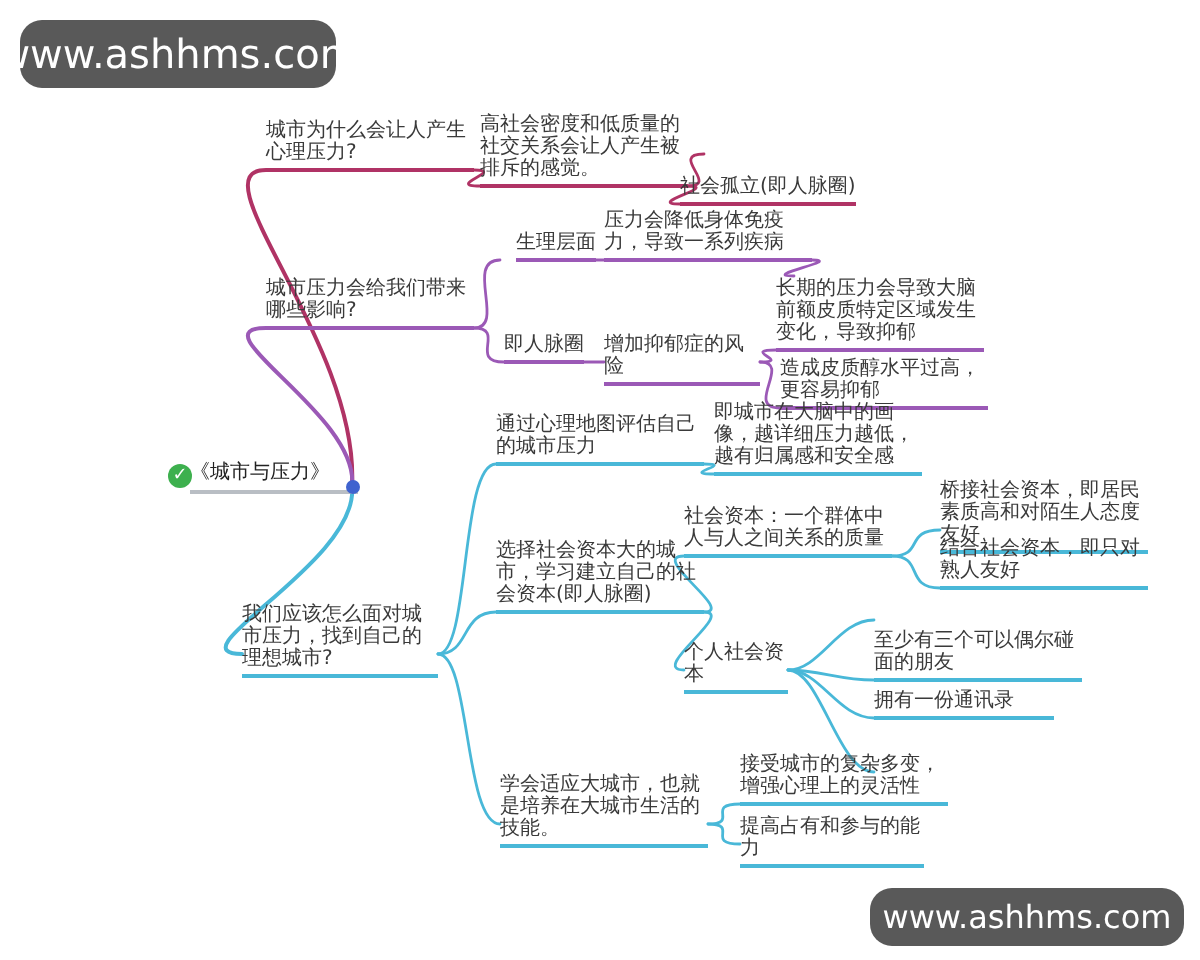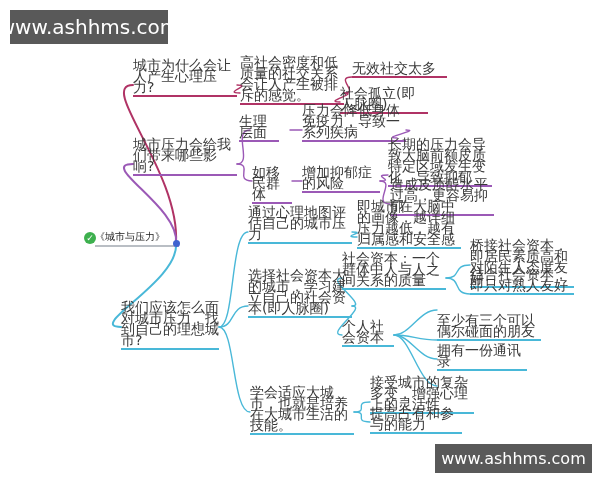--- a/index.html
+++ b/index.html
@@ -2,39 +2,39 @@
 <html><head>
 <meta charset="utf-8">
 <style>
   html,body{margin:0;padding:0;background:#ffffff;}
   #canvas{
     position:relative;width:600px;height:480px;background:#ffffff;overflow:hidden;
     font-family:"DejaVu Sans","Liberation Sans",sans-serif;
   }
   #edges{position:absolute;left:0;top:0;pointer-events:none;}
   .node{
-    position:absolute;font-size:14px;line-height:11px;color:#3a3a3a;
+    position:absolute;font-size:10px;line-height:11px;color:#3a3a3a;
     padding-bottom:2px;border-bottom:2px solid #999;box-sizing:border-box;
     word-break:break-all;
   }
   .b1{border-bottom-color:#b03365;}
   .b2{border-bottom-color:#9b59b6;}
   .b3{border-bottom-color:#49b8d8;}
   .broot{border-bottom-color:#b9bec4;font-size:10px;line-height:12px;color:#222;}
   .check{
     position:absolute;left:84px;top:232px;width:12px;height:12px;border-radius:50%;
     background:#3db04e;color:#fff;font-size:9px;line-height:12px;text-align:center;
   }
   .dot{
     position:absolute;left:173px;top:240px;width:7px;height:7px;border-radius:50%;
     background:#3f63cf;
   }
   .wm{
     position:absolute;background:#595959;color:#ffffff;
-    display:flex;align-items:center;justify-content:center;
+    display:flex;align-items:center;justify-content:center;border-radius:11px;
   }
   .wm-top{left:10px;top:10px;width:158px;height:34px;font-size:20px;}
   .wm-bottom{left:435px;top:444px;width:157px;height:29px;font-size:16px;}
 </style>
 </head>
 <body>
 
 <div id="canvas">
   <svg id="edges" width="600" height="480">
       <path d="M176,243 C180,171.89999999999998 97,85 133,85" fill="none" stroke="#b03365" stroke-width="2" stroke-linecap="round"></path>
@@ -65,27 +65,26 @@
       <path d="M354,412 C370.2,412 352,402 370,402" fill="none" stroke="#49b8d8" stroke-width="1.4" stroke-linecap="round"></path>
       <path d="M354,412 C370.2,412 352,422 370,422" fill="none" stroke="#49b8d8" stroke-width="1.4" stroke-linecap="round"></path>
     </svg>
 
   <span class="check">✓</span>
   <div class="node broot" id="root" style="left:95px;top:231px;width:84px">《城市与压力》</div>
   <span class="dot" id="dot"></span>
 
   <div class="node b1" id="q1" style="left:133px;top:60px;width:104px">城市为什么会让人产生心理压力?</div>
   <div class="node b1" id="c11" style="left:240px;top:57px;width:104px">高社会密度和低质量的社交关系会让人产生被排斥的感觉。</div>
-  <div class="node b1" id="c111" style="left:352px;top:63px;width:95px">无效社交太多</div>
   <div class="node b1" id="c112" style="left:340px;top:88px;width:88px">社会孤立(即人脉圈)</div>
 
   <div class="node b2" id="q2" style="left:133px;top:139px;width:104px">城市压力会给我们带来哪些影响?</div>
-  <div class="node b2" id="s1" style="left:239px;top:116px;width:40px">生理层面</div>
+  <div class="node b2" id="s1" style="left:258px;top:116px;width:40px">生理层面</div>
   <div class="node b2" id="s1d" style="left:302px;top:105px;width:104px">压力会降低身体免疫力，导致一系列疾病</div>
-  <div class="node b2" id="s2" style="left:252px;top:167px;width:40px">如移民群体</div>
+  <div class="node b2" id="s2" style="left:252px;top:167px;width:40px">即人脉圈</div>
   <div class="node b2" id="s2d" style="left:302px;top:167px;width:78px">增加抑郁症的风险</div>
   <div class="node b2" id="s2d1" style="left:388px;top:139px;width:104px">长期的压力会导致大脑前额皮质特定区域发生变化，导致抑郁</div>
   <div class="node b2" id="s2d2" style="left:390px;top:179px;width:104px">造成皮质醇水平过高，更容易抑郁</div>
 
   <div class="node b3" id="q3" style="left:121px;top:302px;width:98px">我们应该怎么面对城市压力，找到自己的理想城市?</div>
   <div class="node b3" id="t1" style="left:248px;top:207px;width:104px">通过心理地图评估自己的城市压力</div>
   <div class="node b3" id="t1d" style="left:357px;top:201px;width:104px">即城市在大脑中的画像，越详细压力越低，越有归属感和安全感</div>
   <div class="node b3" id="t2" style="left:248px;top:270px;width:104px">选择社会资本大的城市，学习建立自己的社会资本(即人脉圈)</div>
   <div class="node b3" id="t2sc" style="left:342px;top:253px;width:104px">社会资本：一个群体中人与人之间关系的质量</div>
   <div class="node b3" id="t2sc1" style="left:470px;top:240px;width:104px">桥接社会资本，即居民素质高和对陌生人态度友好</div>

